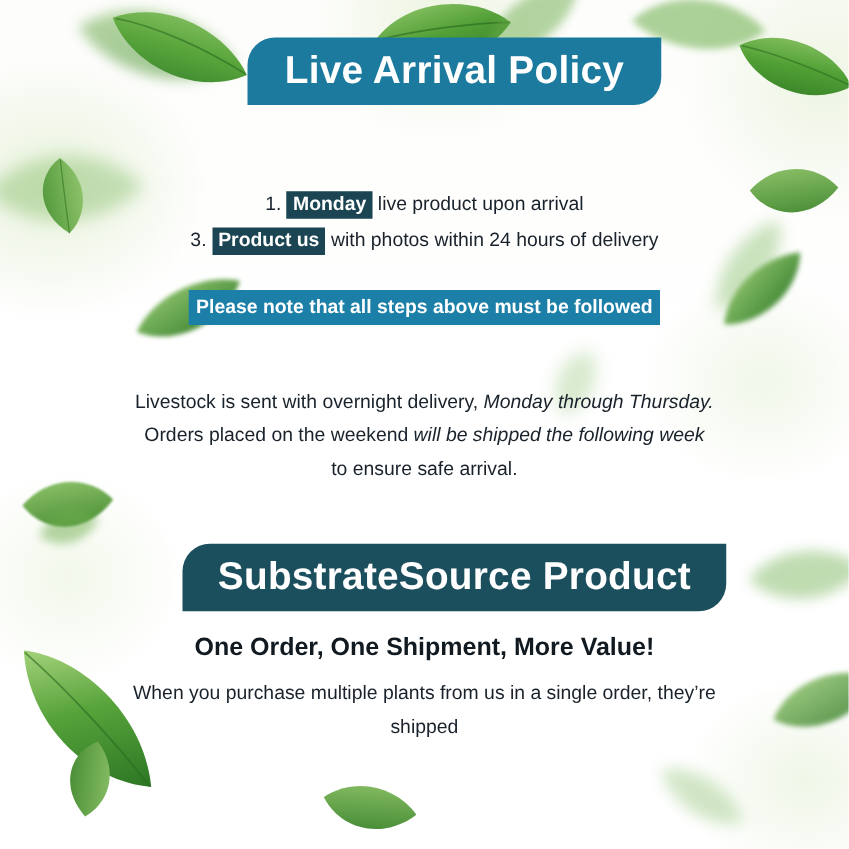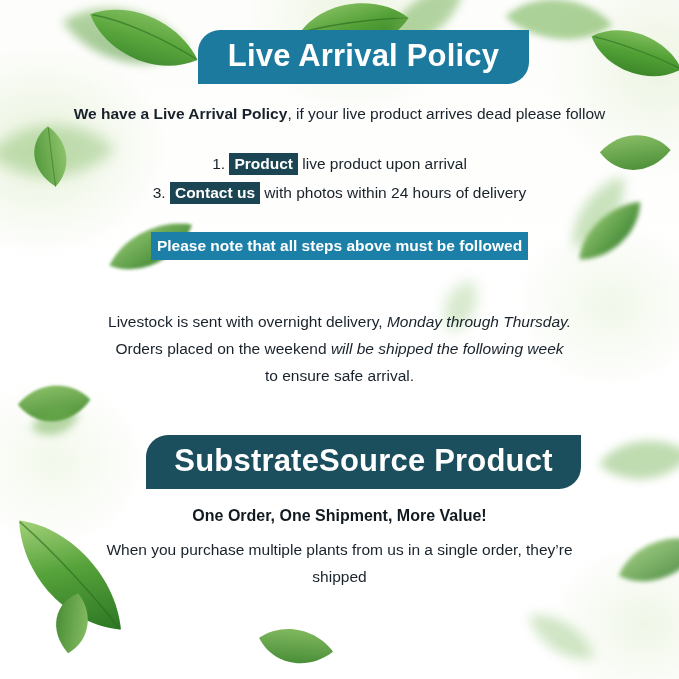--- a/index.html
+++ b/index.html
@@ -116,21 +116,21 @@
   
   .product-wrap {
     margin-top:46px;
     display:flex; flex-direction:column;
     align-items:center;
   }
   .tagline {
     margin-top:18px;
     color:#121a21;
     font-weight:bold;
-    font-size:16px;
+    font-size:20px;
     text-align:center;
     white-space:nowrap;
   }
   .product-para { margin-top:11px; width:520px; }
 </style>
 </head>
 <body>
 
 <div id="page">
 
@@ -345,35 +345,35 @@
     <svg viewBox="0 0 60 60">
         <path d="M6 44 C10 16 34 4 54 10 C52 40 28 54 6 44 Z" fill="#7cb85d"></path>
       </svg>
   </div>
 
   <div class="content">
 
     <div class="ribbon ribbon-live">Live Arrival Policy</div>
 
     <div class="para intro">
-      <span><b>We have a Live Arrival Policy</b><span>, if your live product arrives dead please follow</span></span><br>
+      <br>
     </div>
 
     <div class="steps">
 
       <div class="step">
         <span>1.</span>
-        <span class="hl-dark">Product</span>
+        <span class="hl-dark">Monday</span>
         <span>live product upon arrival</span>
       </div>
 
 
       <div class="step">
         <span>3.</span>
-        <span class="hl-dark">Contact us</span>
+        <span class="hl-dark">Product us</span>
         <span>with photos within 24 hours of delivery</span>
       </div>
 
     </div>
 
     <div class="notice">
       <div class="notice-line">Please note that all steps above must be followed</div>
     </div>
 
     <div class="para livestock">

